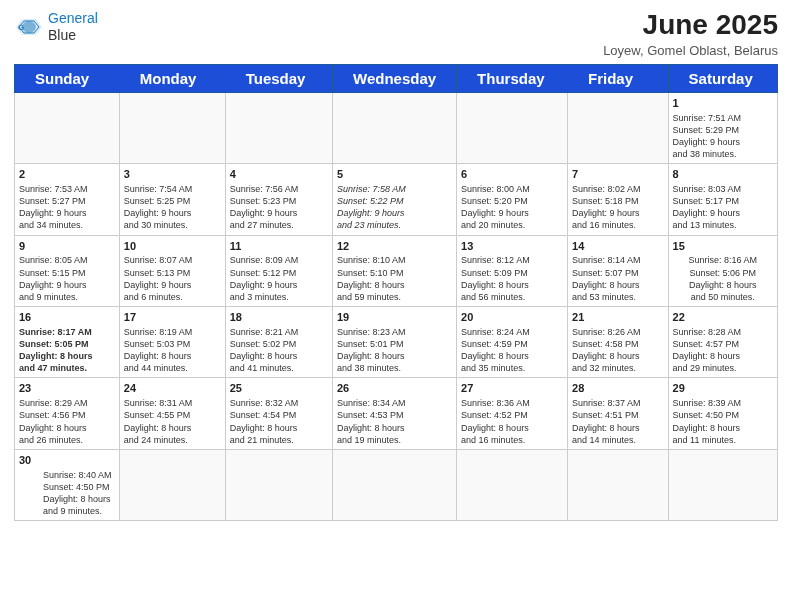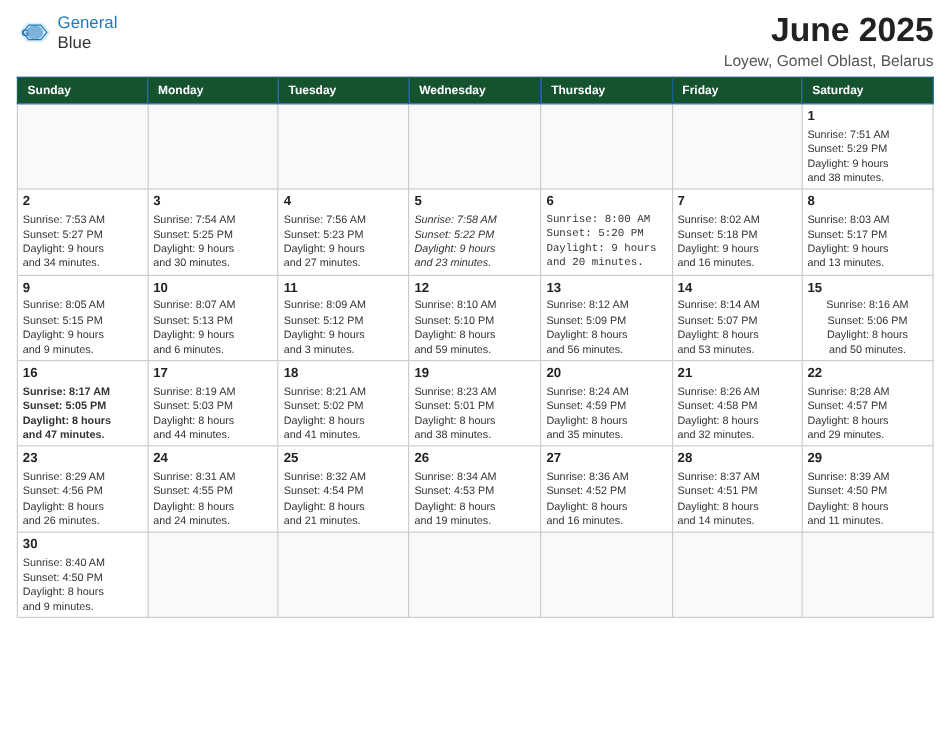--- a/index.html
+++ b/index.html
@@ -52,25 +52,25 @@
       font-size: 13px;
       color: #555;
       margin-top: 2px;
     }
     .calendar {
       width: 100%;
       border-collapse: collapse;
       font-size: 10px;
     }
     .calendar thead tr th {
-      background: #14532d;
+      background: #1d4ed8;
       color: #fff;
-      font-size: 10px;
+      font-size: 15px;
       font-weight: bold;
-      padding: 5px 8px;
+      padding: 5px 20px;
       text-align: left;
       border: 1px solid #1a5a9a;
     }
     .calendar tbody tr td {
       border: 1px solid #ccc;
       vertical-align: top;
       padding: 3px 4px;
       width: 113px;
       min-height: 70px;
       height: 70px;
@@ -173,21 +173,21 @@
           </td>
           <td>
             <span class="day-number">5</span>
             <div class="day-info" style="white-space: pre-line; font-style: italic;">Sunrise: 7:58 AM
 Sunset: 5:22 PM
 Daylight: 9 hours
 and 23 minutes.</div>
           </td>
           <td>
             <span class="day-number">6</span>
-            <div class="day-info" style="white-space: pre-line; font-family: Liberation Mono, monospace;">Sunrise: 8:00 AM
+            <div class="day-info" style="white-space: pre-line;">Sunrise: 8:00 AM
 Sunset: 5:20 PM
 Daylight: 9 hours
 and 20 minutes.</div>
           </td>
           <td>
             <span class="day-number">7</span>
             <div class="day-info" style="white-space: pre-line;">Sunrise: 8:02 AM
 Sunset: 5:18 PM
 Daylight: 9 hours
 and 16 minutes.</div>
@@ -349,21 +349,21 @@
             <span class="day-number">29</span>
             <div class="day-info" style="white-space: pre-line;">Sunrise: 8:39 AM
 Sunset: 4:50 PM
 Daylight: 8 hours
 and 11 minutes.</div>
           </td>
         </tr>
         <tr>
           <td class="last-row">
             <span class="day-number">30</span>
-            <div class="day-info" style="white-space: pre-line;">Sunrise: 8:40 AM
+            <div class="day-info" style="white-space: pre-line; margin-left: 24px;">Sunrise: 8:40 AM
 Sunset: 4:50 PM
 Daylight: 8 hours
 and 9 minutes.</div>
           </td>
           <td class="empty last-row"></td>
           <td class="empty last-row"></td>
           <td class="empty last-row"></td>
           <td class="empty last-row"></td>
           <td class="empty last-row"></td>
           <td class="empty last-row"></td>

